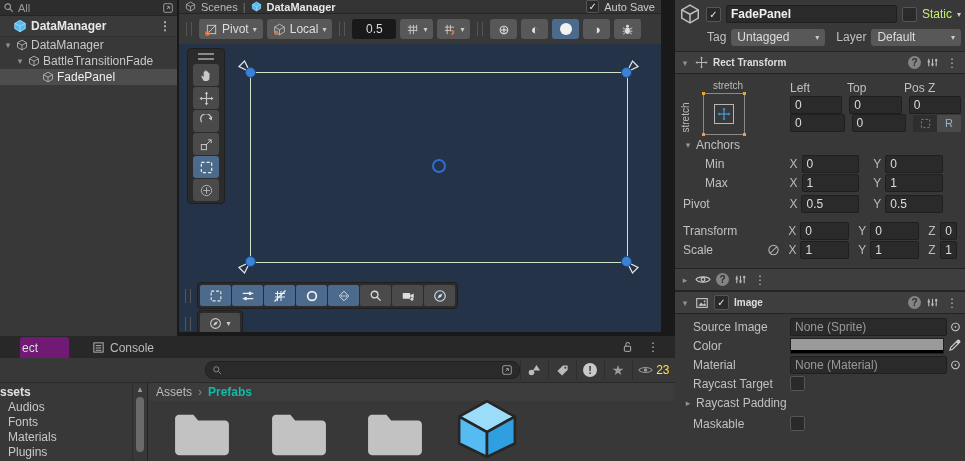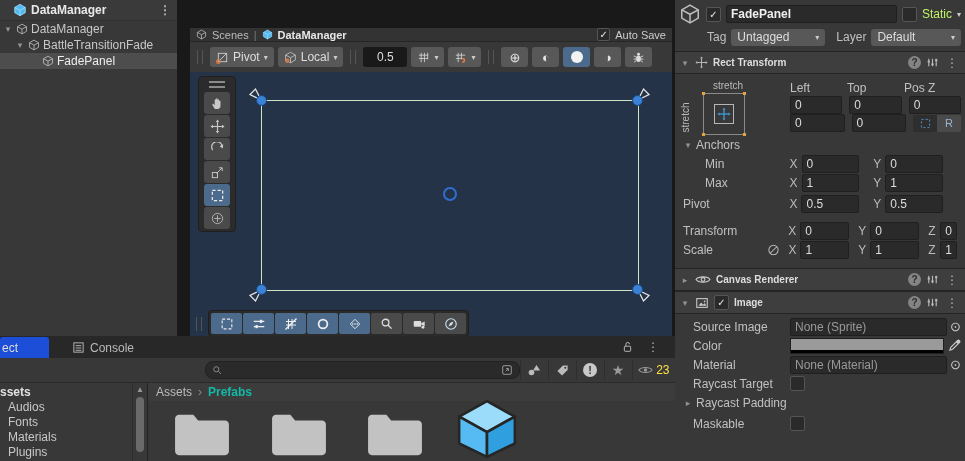--- a/index.html
+++ b/index.html
@@ -9,21 +9,21 @@
   svg{display:block;}
   
   #hier{left:0;top:0;width:177px;height:336px;background:#383838;}
   .hsearch{height:15px;background:#2d2d2d;border-bottom:1px solid #242424;display:flex;align-items:center;padding:0 3px;gap:4px;font-size:11px;color:#999;}
   .hsearch .flex{flex:1;}
   .hhdr{height:20px;background:#3a3a3a;border-bottom:1px solid #303030;display:flex;align-items:center;gap:4px;padding:0 4px 0 13px;color:#e8e8e8;font-weight:bold;}
   .trow{height:16px;display:flex;align-items:center;gap:3px;color:#c8c8c8;}
   .trow.sel{background:#4d4d4d;color:#eee;}
   .fold{color:#929292;font-size:9px;width:10px;text-align:center;flex:none;}
   
-  #sceneCol{left:190px;top:0;width:482px;height:332px;background:#383838;margin-top:28px;}
+  #sceneCol{left:179px;top:0;width:482px;height:332px;background:#383838;}
   .crumbbar{height:13px;background:#333;border-bottom:1px solid #262626;display:flex;align-items:center;gap:5px;padding:0 6px;font-size:11px;color:#bbb;}
   .stoolbar{height:30px;background:#383838;border-bottom:1px solid #232323;display:flex;align-items:center;padding:0 4px;gap:4px;}
   .grip{width:4px;height:14px;border-left:1px solid #555;border-right:1px solid #555;margin:0 3px;flex:none;}
   .tbtn{background:#585858;border-radius:3px;height:20px;display:flex;align-items:center;gap:4px;padding:0 6px;color:#ddd;}
   .dArr{font-size:8px;color:#ccc;}
   .numfield{background:#191919;border-radius:3px;height:20px;width:44px;display:flex;align-items:center;justify-content:center;color:#ddd;}
   .togBtn{width:27px;height:20px;background:#585858;border-radius:3px;display:flex;align-items:center;justify-content:center;color:#e4e4e4;font-size:13px;}
   .togBtn.on{background:#4c6b8c;}
   #sceneView{left:0;top:44px;width:482px;height:288px;background:#253349;overflow:hidden;}
   #rtRect{border:1px solid #cfe3c8;}
@@ -35,21 +35,21 @@
   .tool.on{background:#4c6b8c;}
   .botOverlay{position:absolute;left:3px;top:238px;display:flex;align-items:center;gap:3px;}
   .botBar{background:#2b2b2b;border:1px solid #1f1f1f;border-radius:4px;padding:2px;display:flex;gap:1px;}
   .obtn{width:31px;height:21px;background:#4a4a4a;border-radius:2px;display:flex;align-items:center;justify-content:center;}
   .obtn.on{background:#4c6b8c;}
   .miniOverlay{position:absolute;left:3px;top:266px;display:flex;align-items:center;gap:3px;}
   
   #proj{left:0;top:336px;width:675px;height:125px;background:#383838;}
   .ptabs{height:22px;background:#282828;display:flex;align-items:flex-end;position:relative;}
   .ptab{height:21px;display:flex;align-items:center;gap:5px;padding:0 9px;color:#bbb;}
-  .ptab.active{background:#1d4ed8;border-radius:3px 3px 0 0;color:#ddd;}
+  .ptab.active{background:#701a75;border-radius:3px 3px 0 0;color:#ddd;margin-left:20px;}
   .ptoolbar{height:24px;background:#383838;border-bottom:1px solid #2a2a2a;display:flex;align-items:center;}
   .psearch{margin-left:205px;width:312px;height:16px;background:#2a2a2a;border:1px solid #212121;border-radius:8px;display:flex;align-items:center;padding:0 6px;gap:5px;color:#888;}
   .pgbtn{width:28px;height:20px;display:flex;align-items:center;justify-content:center;border-left:1px solid #2e2e2e;color:#bbb;}
   .pbody{display:flex;height:79px;}
   .ptree{width:132px;padding-top:2px;font-size:12px;line-height:15px;color:#c8c8c8;}
   .psb{width:14px;display:flex;flex-direction:column;align-items:center;border-left:1px solid #2e2e2e;}
   .psb .thumb{width:8px;height:55px;background:#6a6a6a;border-radius:4px;margin-top:3px;}
   .pmain{flex:1;border-left:1px solid #242424;position:relative;}
   .pcrumb{height:18px;background:#3c3c3c;display:flex;align-items:center;gap:6px;padding:0 8px;color:#bbb;}
   
@@ -67,20 +67,31 @@
   .rtcell{width:57px;margin-right:5px;color:#c0c0c0;}
   .rtin{width:48px;margin-right:14px;}
   .gray-cube{stroke:#bdbdbd;fill:none;stroke-width:1.1;}
 </style>
 </head>
 <body>
 
 <div id="app">
 
   <div id="hier" class="abs">
+    <div class="hsearch">
+      <svg width="11" height="11" viewBox="0 0 14 14">
+          <circle cx="6" cy="6" r="3.6" fill="none" stroke="#999" stroke-width="1.4"></circle>
+          <line x1="8.8" y1="8.8" x2="12.5" y2="12.5" stroke="#999" stroke-width="1.4"></line>
+        </svg>
+      <span class="flex">All</span>
+      <svg width="12" height="12" viewBox="0 0 14 14">
+          <rect x="2" y="2" width="10" height="10" rx="1.5" fill="none" stroke="#aaa"></rect>
+          <path d="M5.6 8.4l3-3M8.6 8.2V5.4M8.6 5.4H5.8" stroke="#aaa" fill="none"></path>
+        </svg>
+    </div>
     <div class="hhdr">
       <svg width="14" height="14" viewBox="0 0 16 16">
           <path d="M8 1.5 14 5v6L8 14.5 2 11V5z" fill="#52b9f0" stroke="#9fdcfb" stroke-width="1"></path>
           <path d="M2 5l6 3.2L14 5M8 8.2V14.5" fill="none" stroke="#9fdcfb" stroke-width="1"></path>
         </svg>
       <span style="flex:1">DataManager</span>
       <span class="kebab">⋮</span>
     </div>
     <div class="trow" style="padding-left:3px">
       <span class="fold">▾</span>
@@ -557,21 +568,20 @@
           <span class="ibox" style="flex:1;margin-right:0">1</span>
       </div>
     </div>
 
     <div class="sechdr" style="margin-top:5px">
       <span class="fold">▸</span>
       <svg width="16" height="11" viewBox="0 0 16 10">
           <path d="M1 5c2.5-3.5 11.5-3.5 14 0-2.5 3.5-11.5 3.5-14 0z" fill="none" stroke="#ccc" stroke-width="1.1"></path>
           <circle cx="8" cy="5" r="1.9" fill="none" stroke="#ccc" stroke-width="1.1"></circle>
         </svg>
-      <b>Canvas Renderer</b>
       <span class="qmark">?</span>
       <svg width="13" height="13" viewBox="0 0 14 14">
           <path d="M3 3v8M7 3v8M11 3v8" stroke="#bbb" stroke-width="1.2"></path>
           <rect x="1.8" y="5" width="2.4" height="2" fill="#bbb"></rect>
           <rect x="5.8" y="8" width="2.4" height="2" fill="#bbb"></rect>
           <rect x="9.8" y="3.5" width="2.4" height="2" fill="#bbb"></rect>
         </svg>
       <span class="kebab">⋮</span>
     </div>
 

